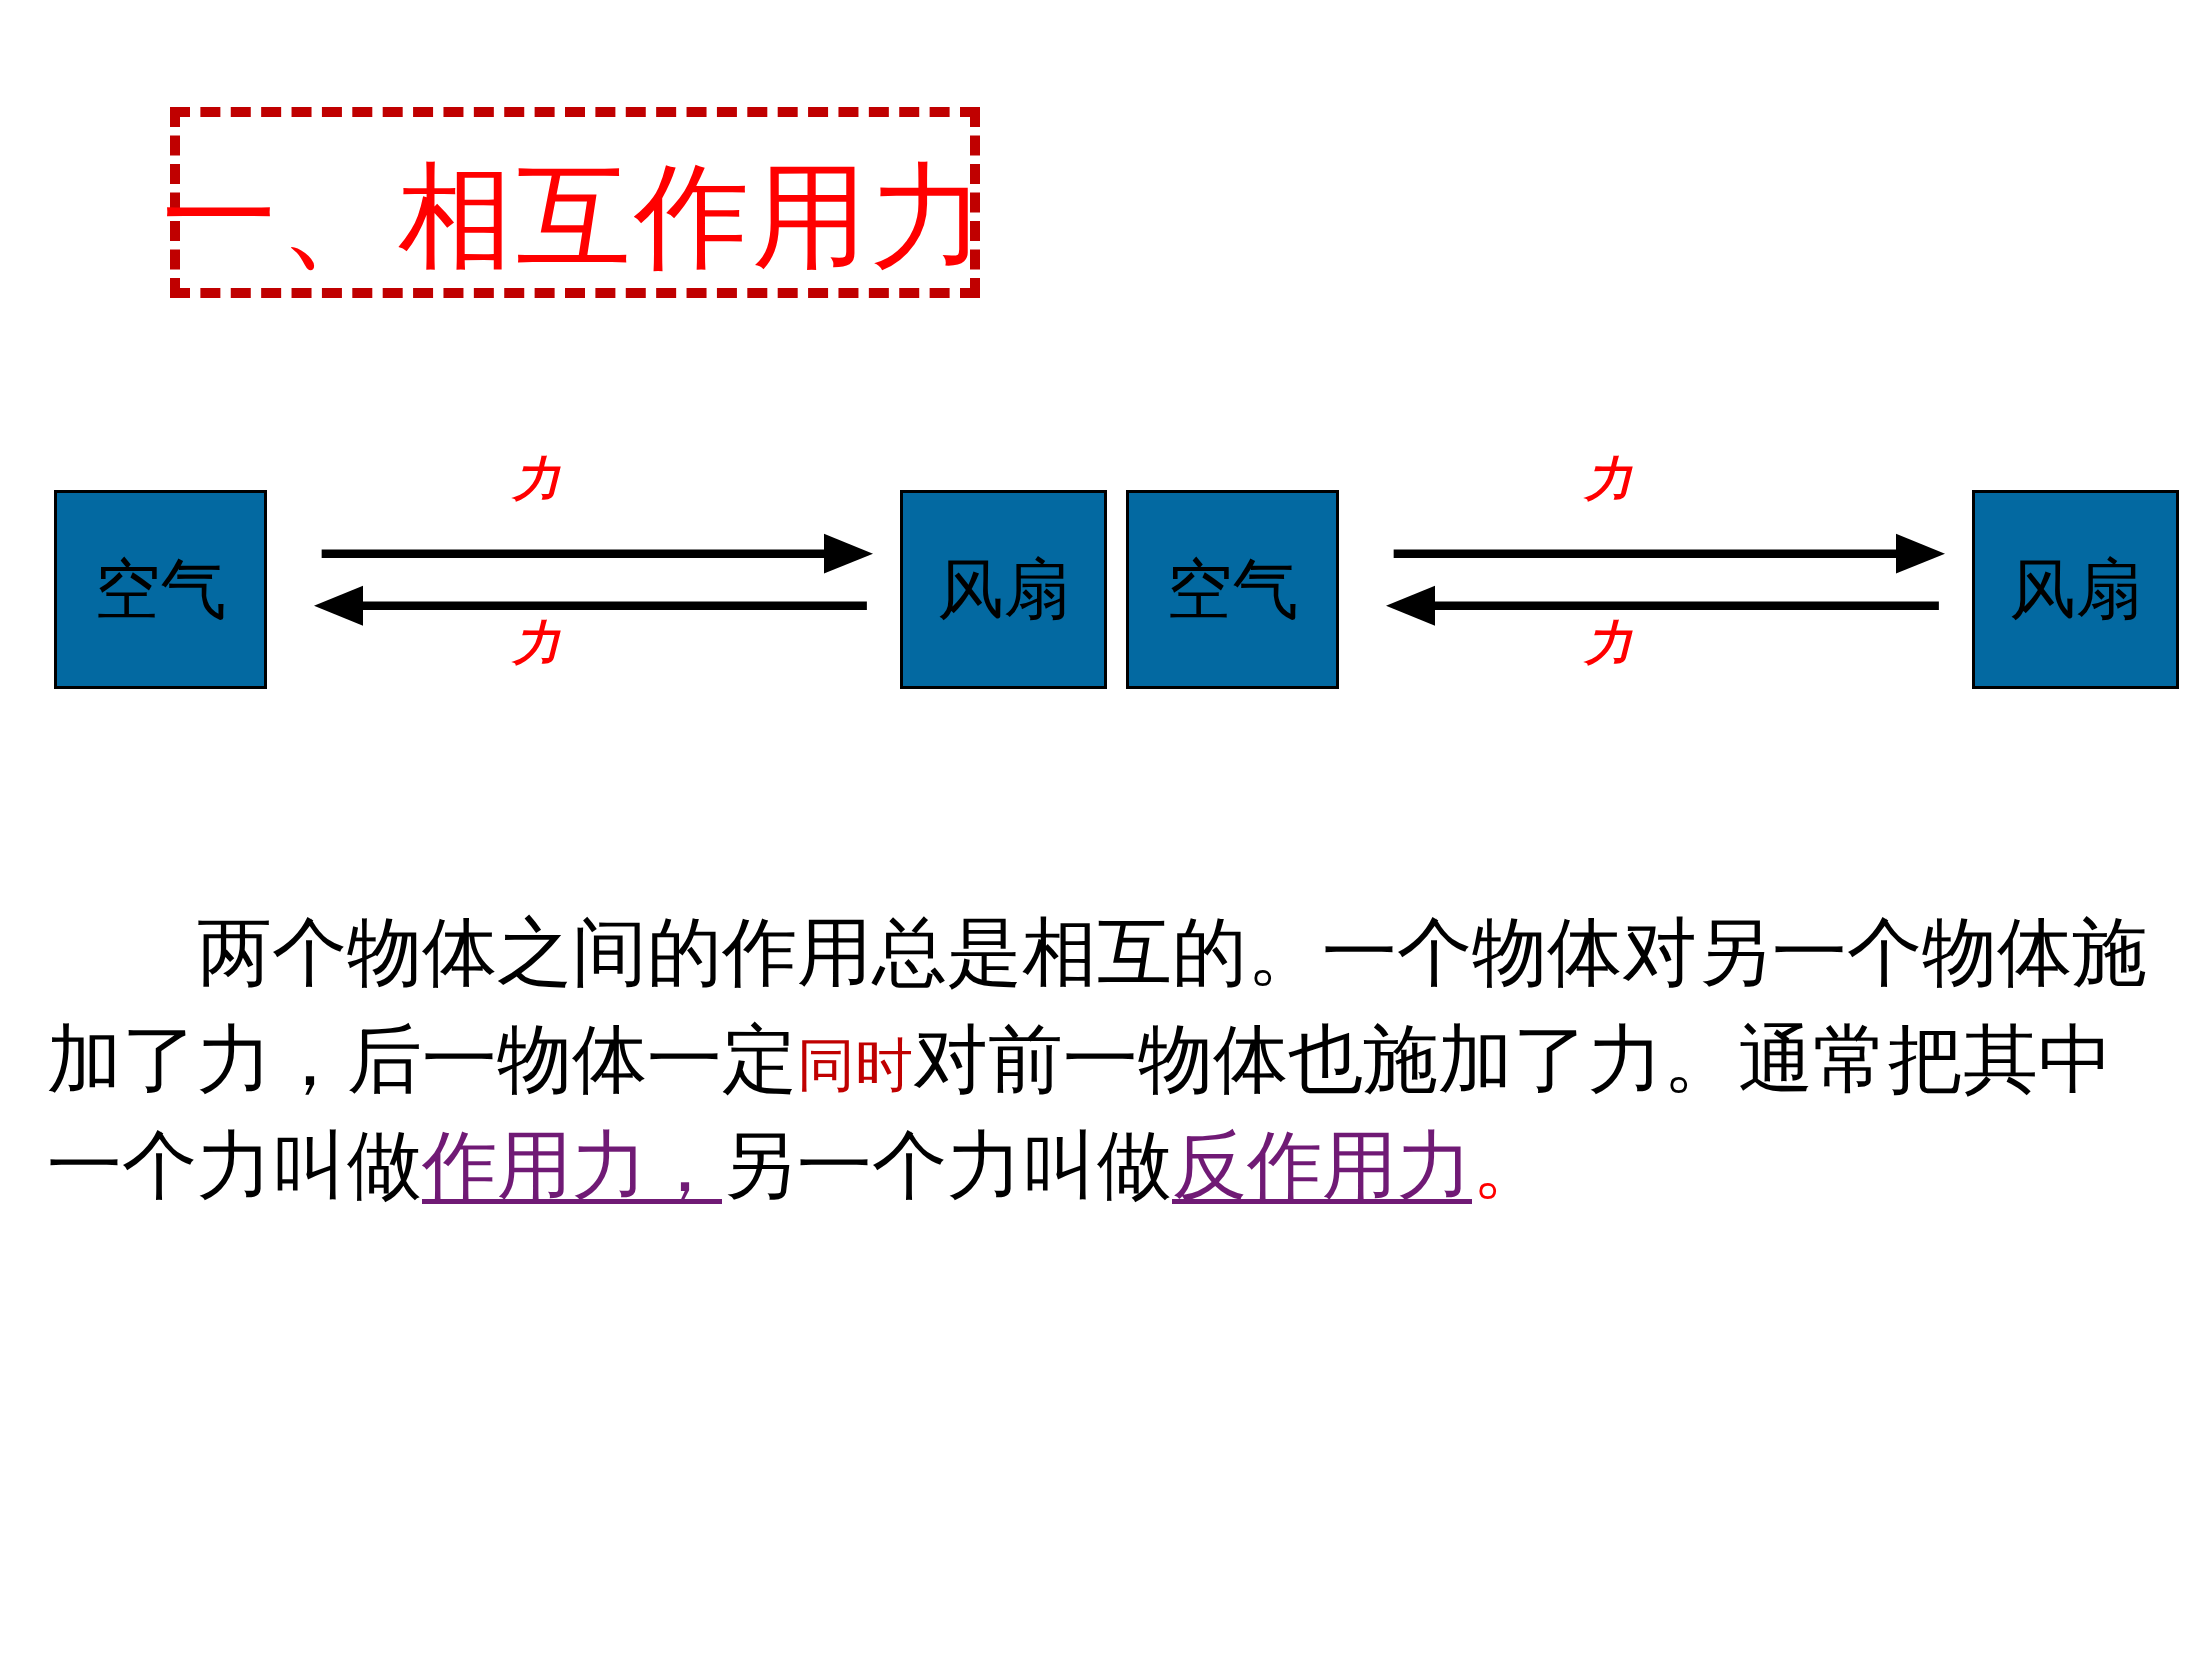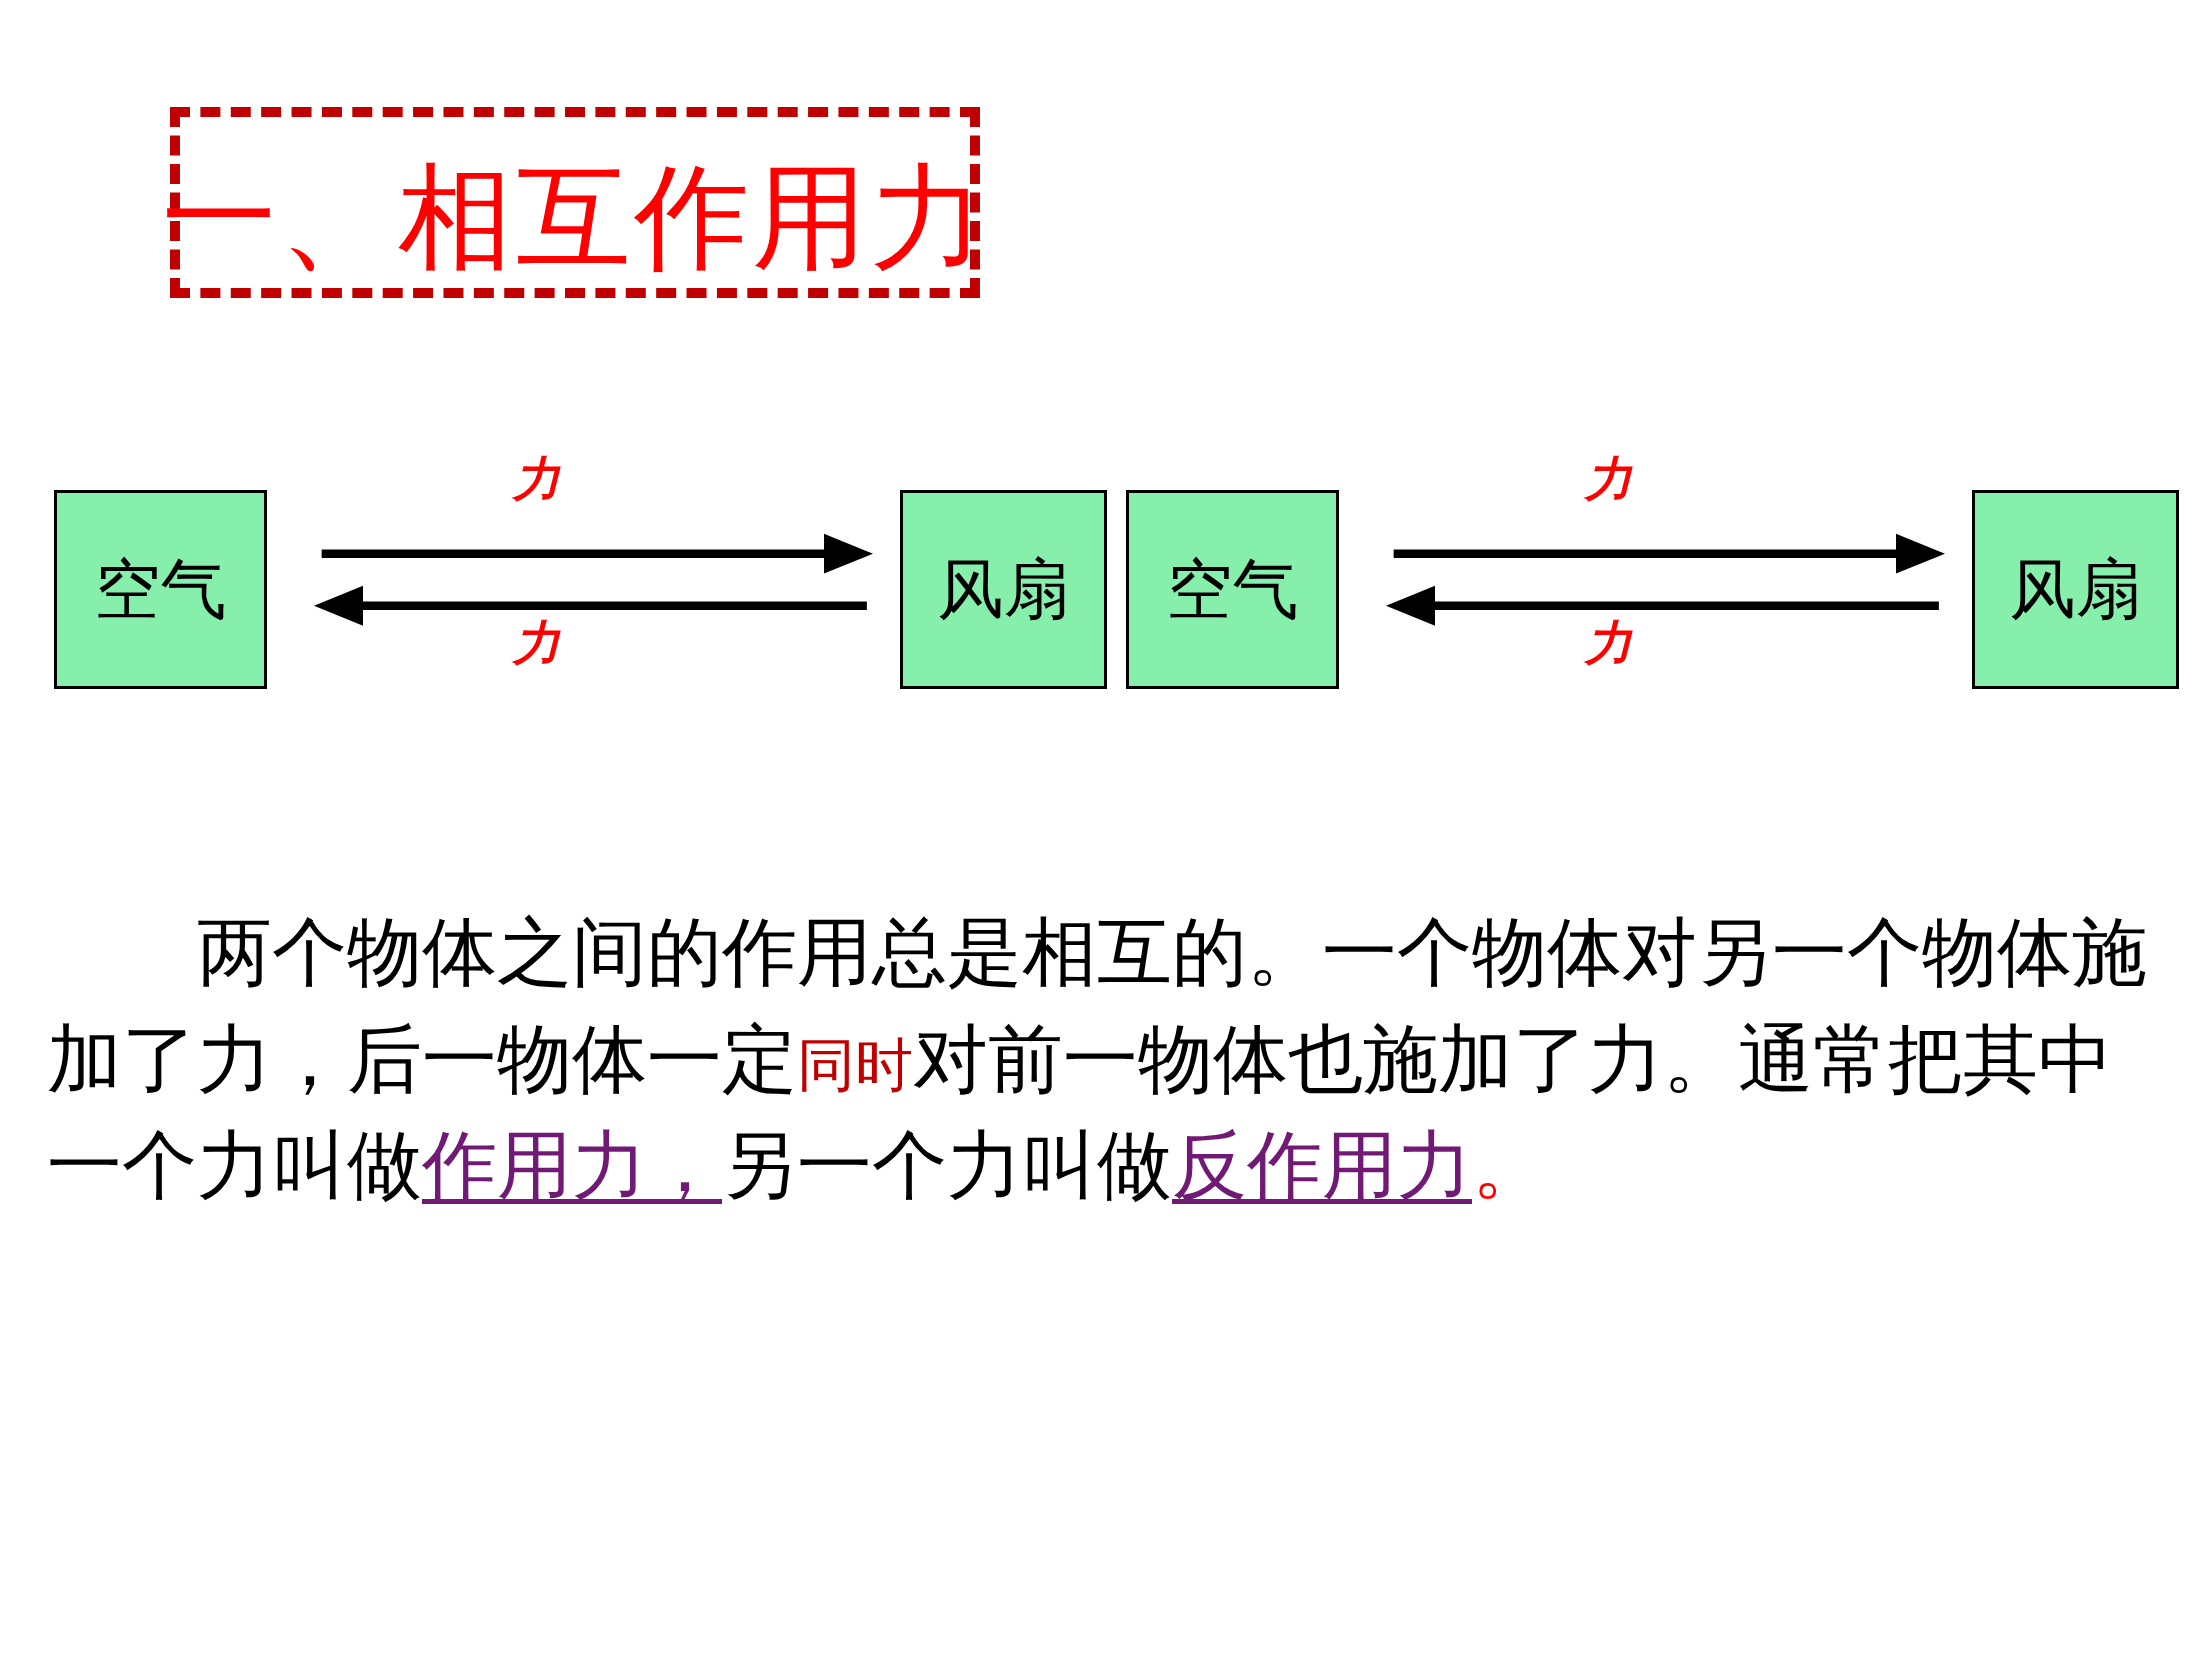--- a/index.html
+++ b/index.html
@@ -25,38 +25,38 @@
     border: 10.7px dashed #c00000;
     box-sizing: border-box;
     display: flex;
     align-items: center;
     justify-content: center;
   }
   #title-text {
     font-size: 115px;
     line-height: 1;
     color: #ff0000;
-    font-family: Liberation Sans, sans-serif;
+    font-family: Liberation Serif, serif;
     white-space: nowrap;
     letter-spacing: 3.1px;
     transform: translateY(-4.6px);
     margin-top: 40px;
   }
 
   
   #diagram {
     position: absolute;
     left: 0;
     top: 467px;
     width: 2205px;
     height: 253px;
   }
   .obj-box {
     position: absolute;
-    background: #86efac;
+    background: #0369a1;
     border: 3.1px solid #000000;
     box-sizing: border-box;
     display: flex;
     align-items: center;
     justify-content: center;
     font-size: 66px;
     line-height: 1;
     color: #000000;
     font-family: "Liberation Serif", "DejaVu Serif", serif;
     white-space: nowrap;

